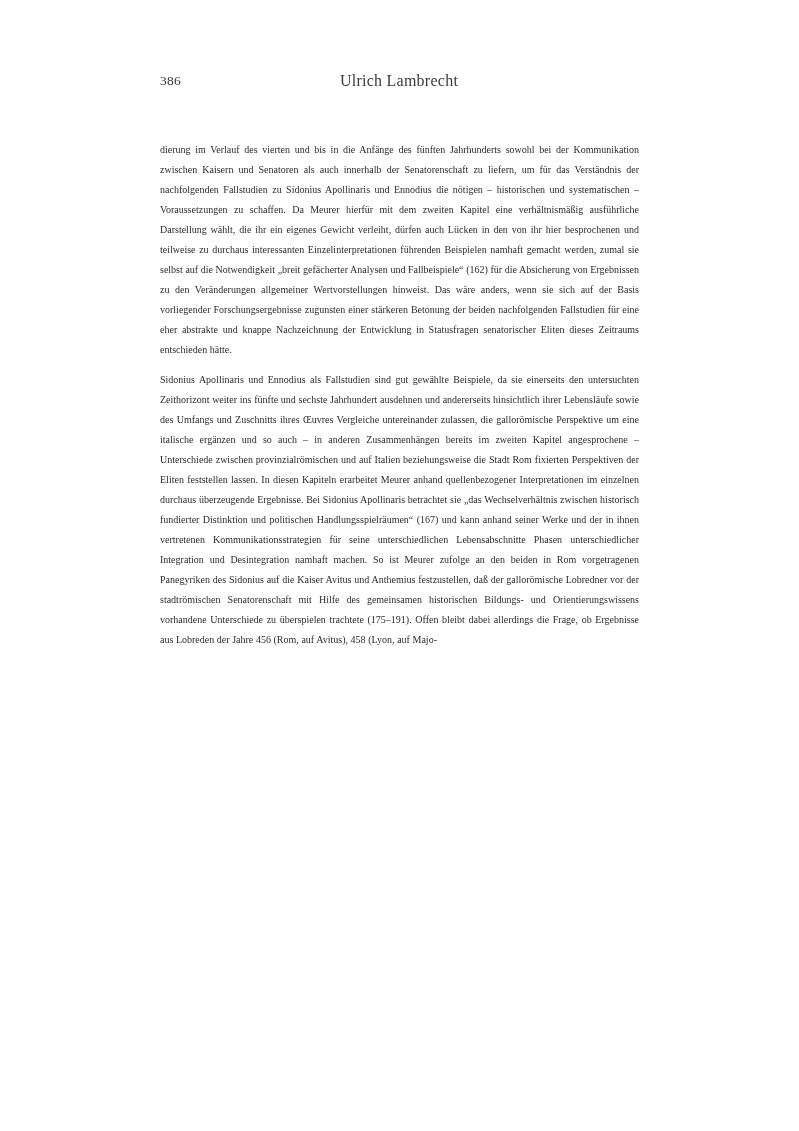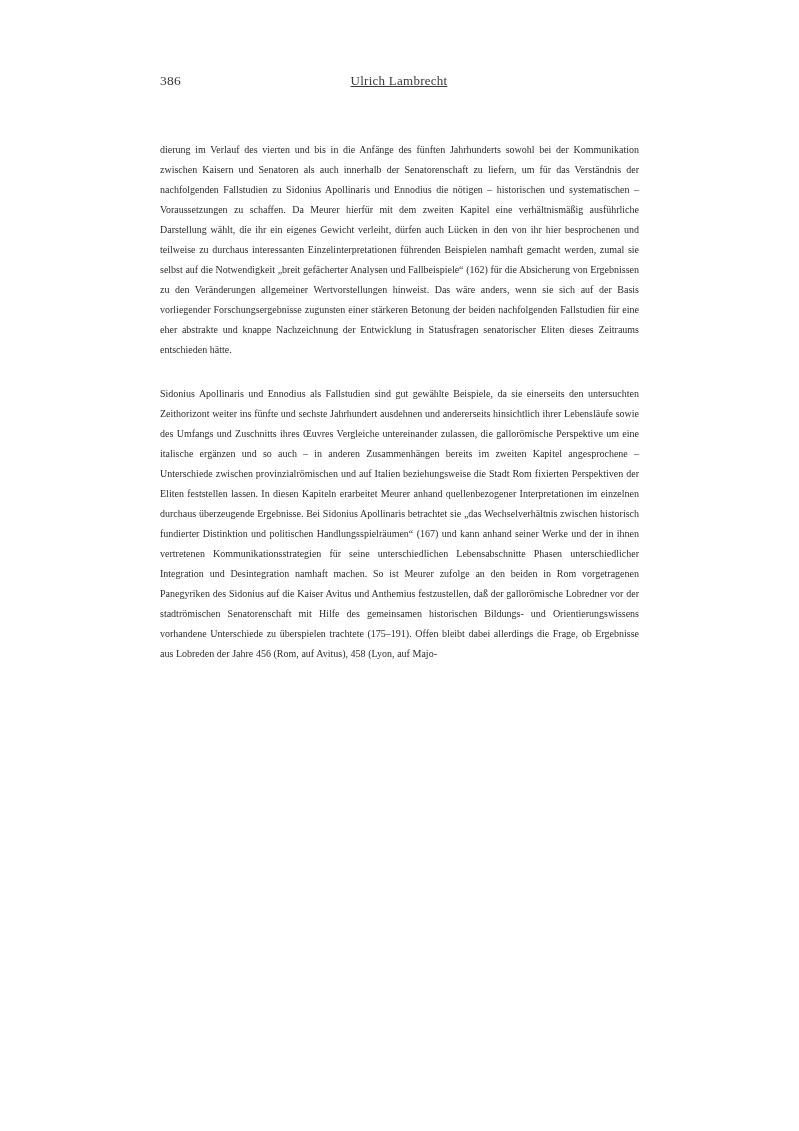--- a/index.html
+++ b/index.html
@@ -38,44 +38,43 @@
     line-height: 20px;
     color: #35353a;
     letter-spacing: 0.2px;
   }
   .running-title {
     position: absolute;
     left: 0;
     top: 0;
     width: 478px;
     text-align: center;
-    font-size: 13px;
+    font-size: 16px;
     line-height: 20px;
     color: #3a3a40;
     letter-spacing: 0.25px;
-    text-decoration: underline;
   }
   .textblock {
     position: absolute;
     left: 160px;
     top: 140px;
     width: 479px;
   }
   .para {
     margin: 0;
     text-align: justify;
     text-justify: inter-word;
     font-size: 10px;
     line-height: 20.05px;
     color: #2b2b2b;
     hyphens: none;
     word-spacing: 0.01em;
   }
   .para + .para {
-    margin-top: 23px;
+    margin-top: 9px;
   }
   .para.last {
     text-align: justify;
   }
 </style>
 </head>
 <body>
 
 <div class="page">
 

